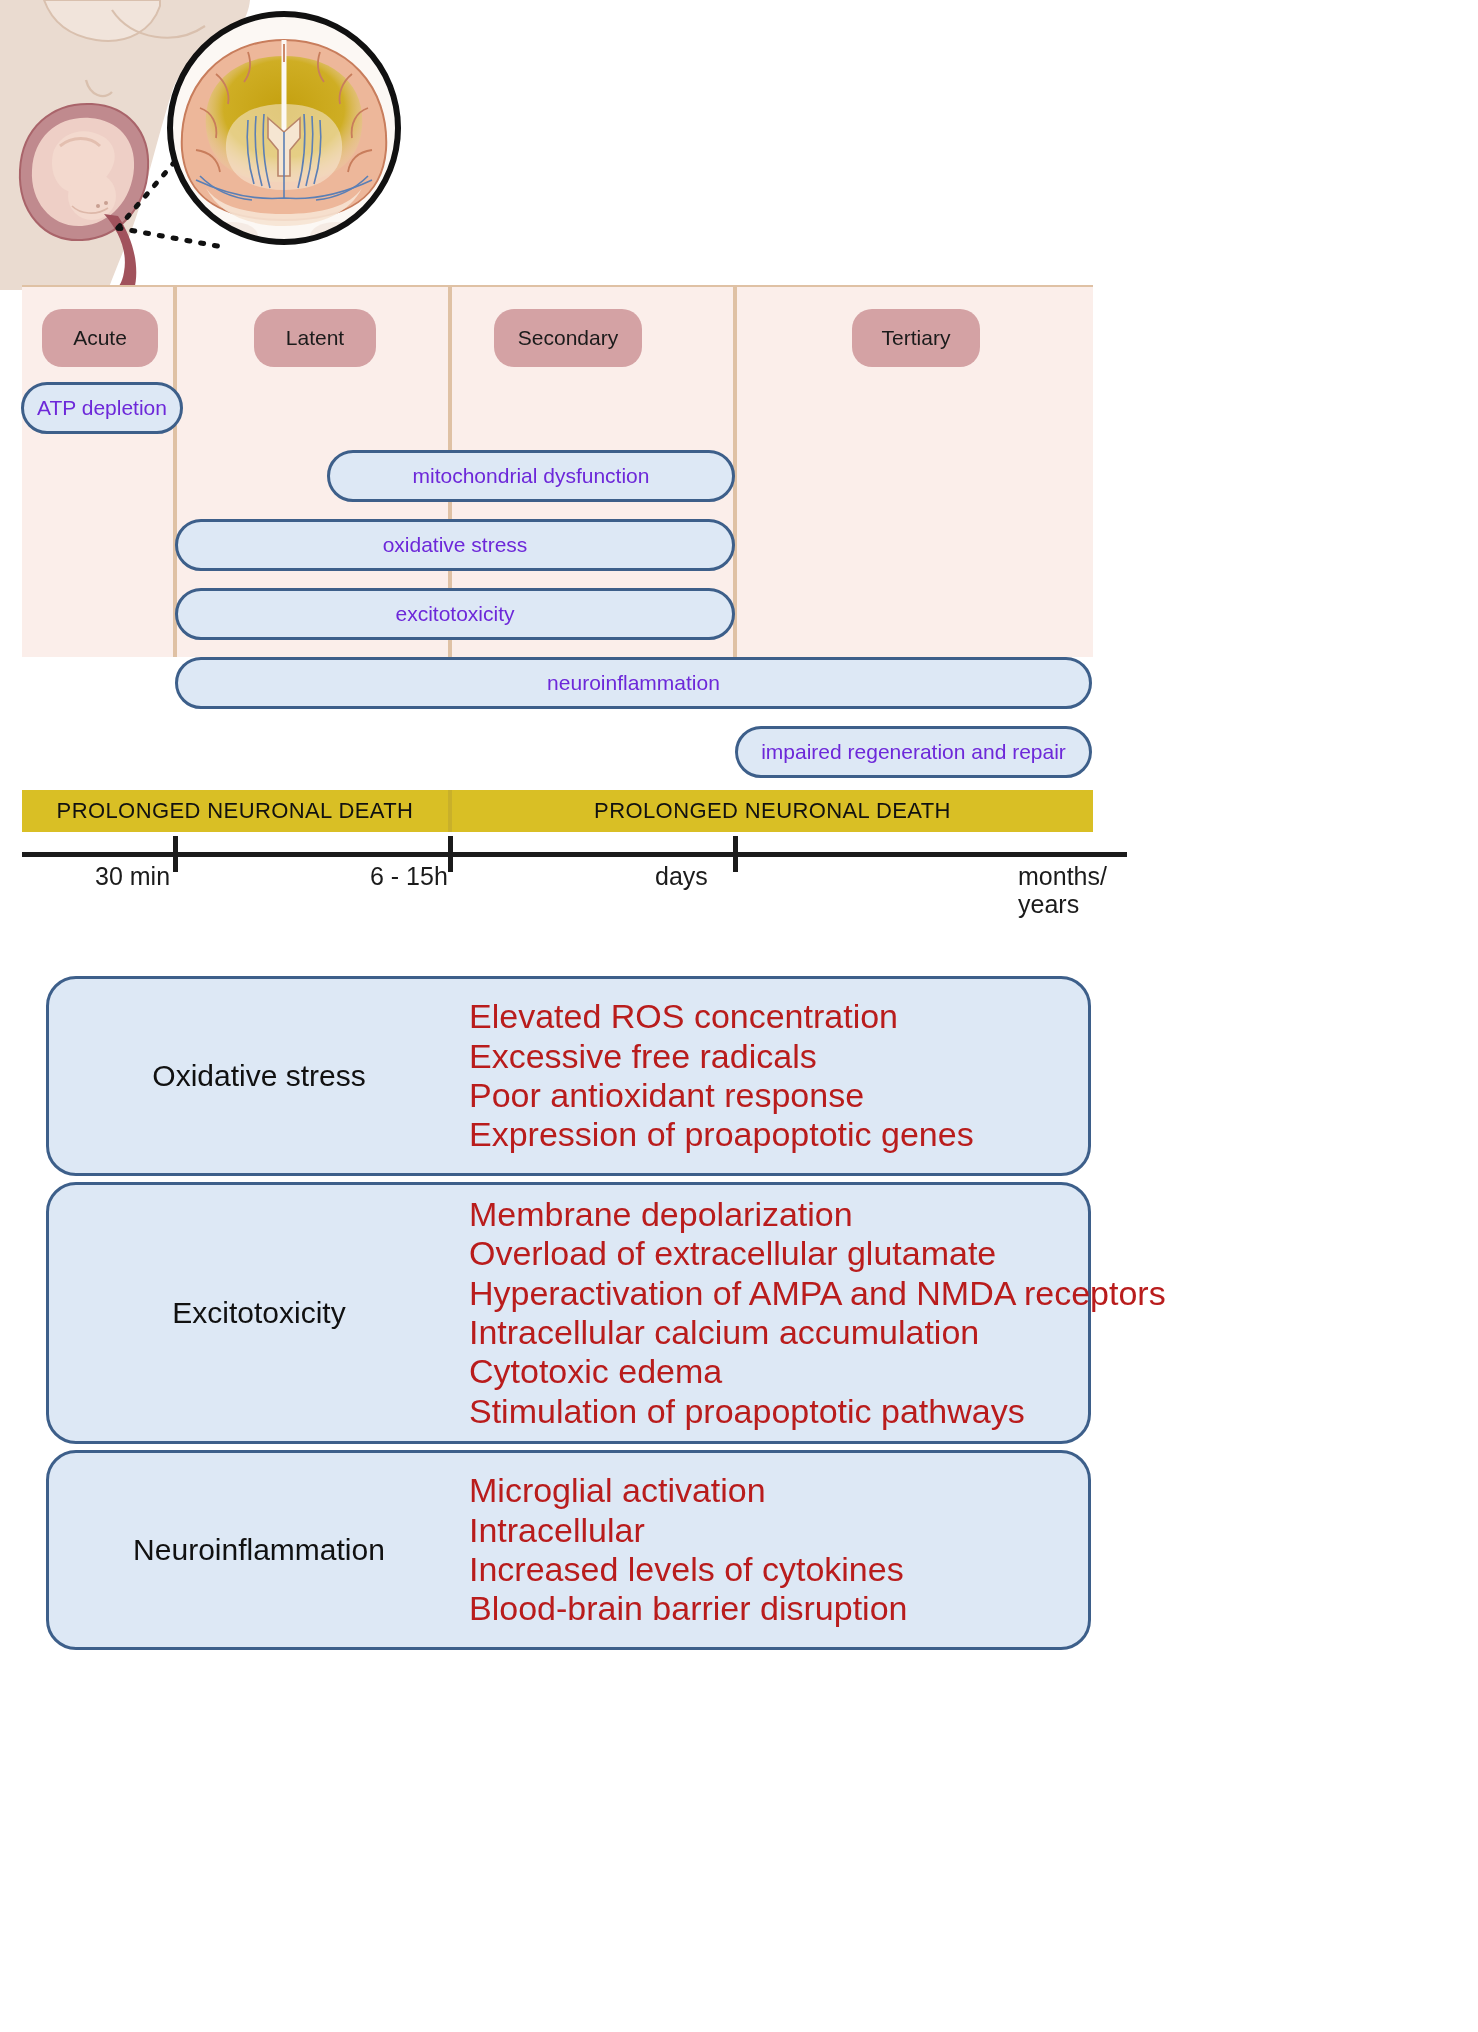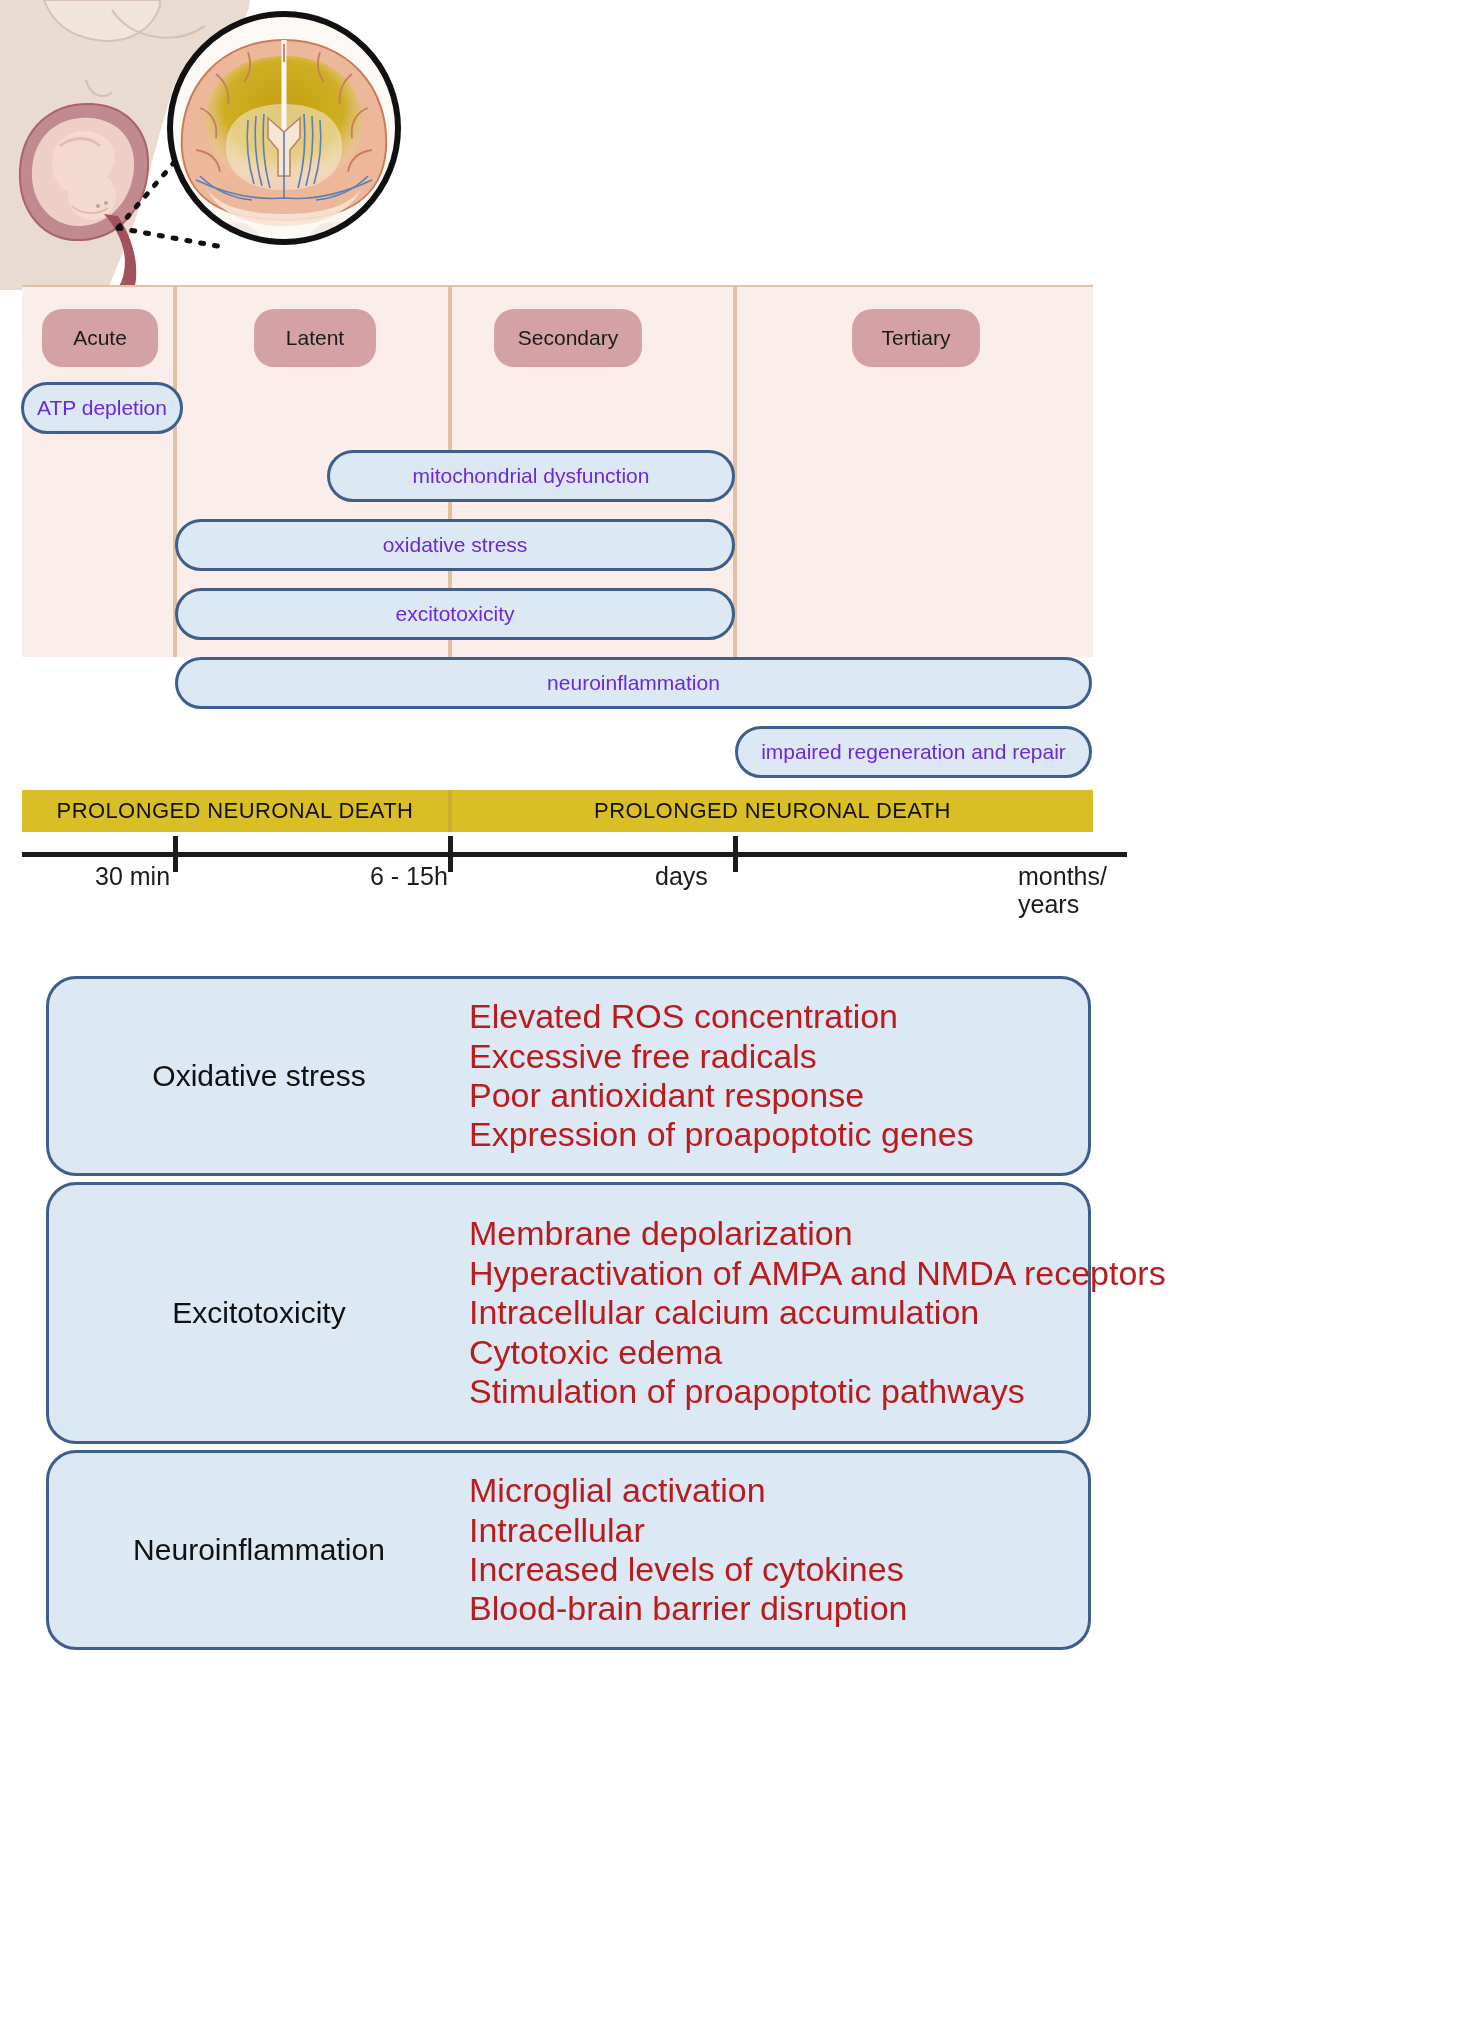--- a/index.html
+++ b/index.html
@@ -258,20 +258,21 @@
       <div>Excessive free radicals</div>
       <div>Poor antioxidant response</div>
       <div>Expression of proapoptotic genes</div>
     </div>
   </div>
 
   <div class="detail" style="top: 1182px; height: 262px;">
     <div class="detail-title">Excitotoxicity</div>
     <div class="detail-list">
       <div>Membrane depolarization</div>
+      <div>Overload of extracellular glutamate</div>
       <div>Hyperactivation of AMPA and NMDA receptors</div>
       <div>Intracellular calcium accumulation</div>
       <div>Cytotoxic edema</div>
       <div>Stimulation of proapoptotic pathways</div>
     </div>
   </div>
 
   <div class="detail" style="top: 1450px; height: 200px;">
     <div class="detail-title">Neuroinflammation</div>
     <div class="detail-list">

